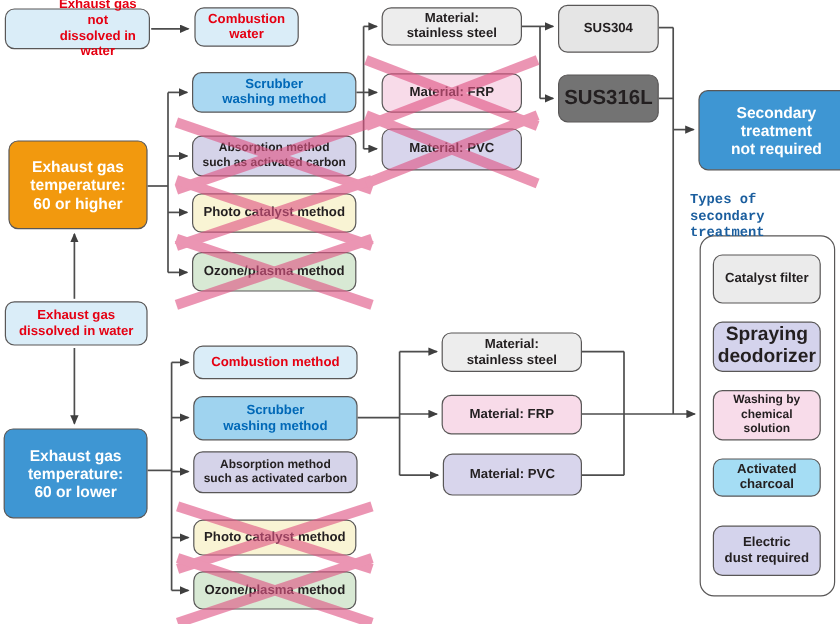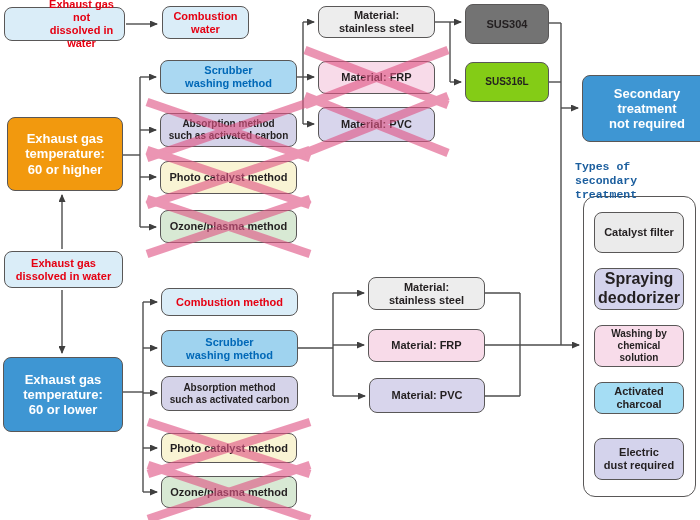--- a/index.html
+++ b/index.html
@@ -103,22 +103,22 @@
     <div class="node" style="left: 161px; top: 330px; width: 137px; height: 37px; background: rgb(159, 211, 239); color: rgb(0, 104, 183); font-size: 11px; border-color: rgb(89, 87, 87);">Scrubber
 washing method</div>
     <div class="node" style="left: 161px; top: 376px; width: 137px; height: 35px; background: rgb(213, 211, 233); color: rgb(35, 31, 32); font-size: 10px; border-color: rgb(89, 87, 87);">Absorption method
 such as activated carbon</div>
     <div class="node" style="left: 161px; top: 433px; width: 136px; height: 30px; background: rgb(249, 244, 212); color: rgb(35, 31, 32); font-size: 11px; border-color: rgb(89, 87, 87);">Photo catalyst method</div>
     <div class="node" style="left: 161px; top: 476px; width: 136px; height: 32px; background: rgb(216, 233, 212); color: rgb(35, 31, 32); font-size: 11px; border-color: rgb(89, 87, 87);">Ozone/plasma method</div>
     <div class="node" style="left: 318px; top: 6px; width: 117px; height: 32px; background: rgb(237, 237, 237); color: rgb(35, 31, 32); font-size: 11px; border-color: rgb(89, 87, 87);">Material:
 stainless steel</div>
     <div class="node" style="left: 318px; top: 61px; width: 117px; height: 33px; background: rgb(248, 219, 233); color: rgb(35, 31, 32); font-size: 11px; border-color: rgb(89, 87, 87);">Material: FRP</div>
     <div class="node" style="left: 318px; top: 107px; width: 117px; height: 35px; background: rgb(216, 213, 236); color: rgb(35, 31, 32); font-size: 11px; border-color: rgb(89, 87, 87);">Material: PVC</div>
-    <div class="node" style="left: 465px; top: 4px; width: 84px; height: 40px; background: #737373; color: rgb(35, 31, 32); font-size: 11px; border-color: rgb(89, 87, 87);">SUS304</div>
-    <div class="node" style="left: 465px; top: 62px; width: 84px; height: 40px; background: #84cc16; color: rgb(35, 31, 32); font-size: 10px; border-color: rgb(89, 87, 87);">SUS316L</div>
+    <div class="node" style="left: 465px; top: 4px; width: 84px; height: 40px; background: #e5e5e5; color: rgb(35, 31, 32); font-size: 11px; border-color: rgb(89, 87, 87);">SUS304</div>
+    <div class="node" style="left: 465px; top: 62px; width: 84px; height: 40px; background: #737373; color: rgb(35, 31, 32); font-size: 17px; border-color: rgb(89, 87, 87);">SUS316L</div>
     <div class="node" style="left: 582px; top: 75px; width: 130px; height: 67px; background: rgb(62, 150, 211); color: rgb(255, 255, 255); font-size: 13px; border-color: rgb(89, 87, 87);">Secondary
 treatment
 not required</div>
     <div class="node" style="left: 368px; top: 277px; width: 117px; height: 33px; background: rgb(237, 237, 237); color: rgb(35, 31, 32); font-size: 11px; border-color: rgb(89, 87, 87);">Material:
 stainless steel</div>
     <div class="node" style="left: 368px; top: 329px; width: 117px; height: 33px; background: rgb(248, 219, 233); color: rgb(35, 31, 32); font-size: 11px; border-color: rgb(89, 87, 87);">Material: FRP</div>
     <div class="node" style="left: 369px; top: 378px; width: 116px; height: 35px; background: rgb(216, 213, 236); color: rgb(35, 31, 32); font-size: 11px; border-color: rgb(89, 87, 87);">Material: PVC</div>
     <div class="node" style="left: 594px; top: 212px; width: 90px; height: 41px; background: rgb(235, 235, 235); color: rgb(35, 31, 32); font-size: 11px; border-color: rgb(89, 87, 87);">Catalyst filter</div>
     <div class="node" style="left: 594px; top: 268px; width: 90px; height: 42px; background: rgb(212, 211, 236); color: rgb(35, 31, 32); font-size: 16px; border-color: rgb(89, 87, 87);">Spraying
 deodorizer</div>

